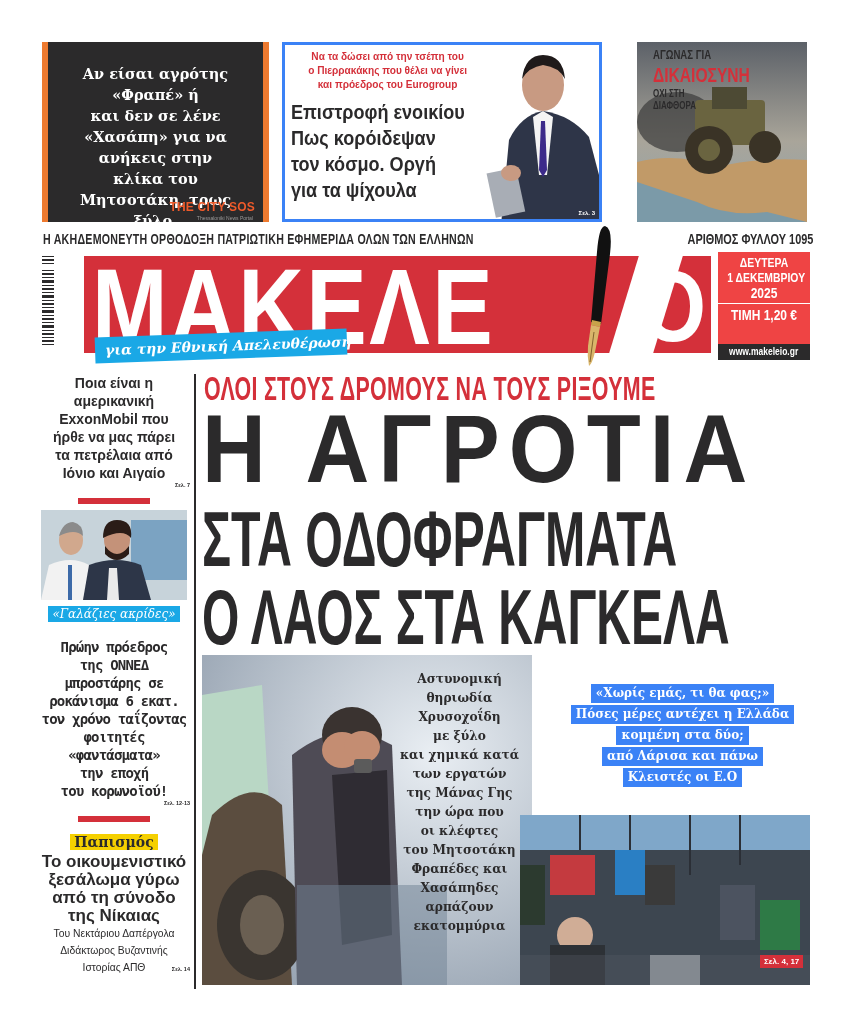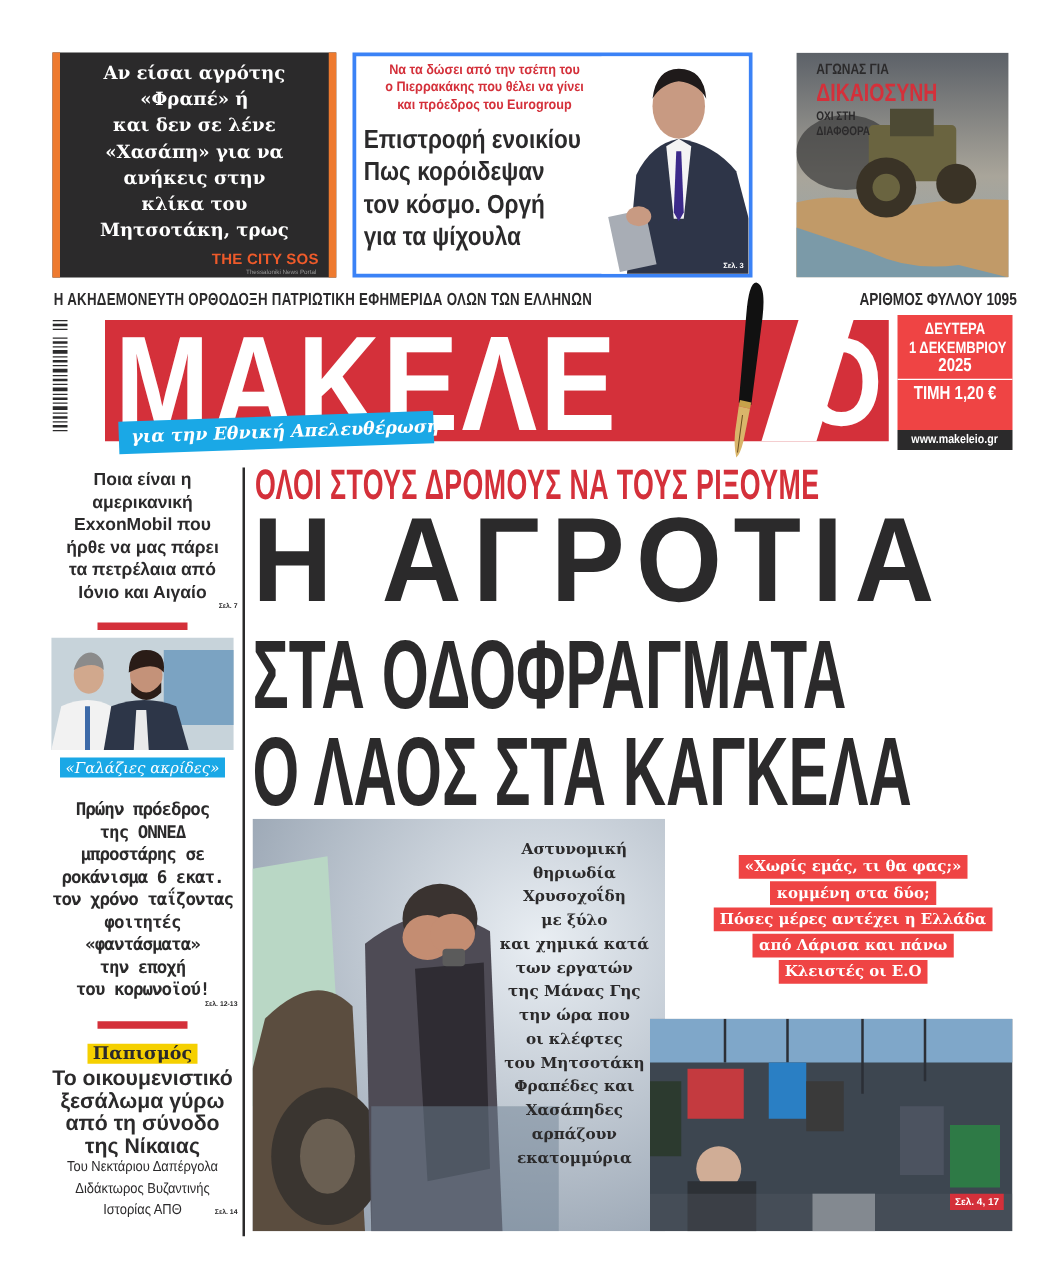--- a/index.html
+++ b/index.html
@@ -3,21 +3,21 @@
 <meta charset="utf-8">
 <style>
   * { box-sizing: border-box; margin: 0; padding: 0; }
   html, body { width: 851px; height: 1021px; background: #ffffff; overflow: hidden; }
   body { position: relative; font-family: "Liberation Sans", sans-serif; color: #2b2a2b; }
 
   
   .teaser-left {
     position: absolute; left: 42px; top: 42px; width: 227px; height: 180px;
     background: #2b2a2b; border-left: 6px solid #ee7a2f; border-right: 6px solid #ee7a2f;
-    color: #fff; text-align: center; padding-top: 6px;
+    color: #fff; text-align: center; padding-top: 21px;
   }
   .teaser-left .quote { font-family: "DejaVu Serif", serif; font-weight: bold; font-size: 14.5px; line-height: 21px; }
   .teaser-left .brand { position: absolute; right: 8px; bottom: 8px; font-family: "Liberation Sans", sans-serif; font-weight: bold; font-size: 12px; color: #ee5a2a; letter-spacing: 0.2px; }
   .teaser-left .brand-sub { position: absolute; right: 10px; bottom: 1px; font-size: 5px; color: #999; }
 
   .teaser-mid {
     position: absolute; left: 282px; top: 42px; width: 320px; height: 180px;
     border: 3px solid #3b82f6; background: #fff; overflow: hidden;
   }
   .teaser-mid .kicker { position: absolute; left: 6px; top: 4px; width: 210px; text-align: center; color: #d4303a; font-family: "Liberation Sans", sans-serif; font-weight: bold; font-size: 11px; line-height: 14px; transform: scaleX(0.92); transform-origin: left; }
@@ -70,35 +70,36 @@
   .hl { position: absolute; left: 202px; font-weight: bold; color: #2b2a2b; white-space: nowrap; transform-origin: left top; }
   .hl1 { top: 404px; font-size: 96px; line-height: 90px; transform: scaleX(0.92); letter-spacing: 10px; }
   .hl2 { top: 500px; font-size: 78px; line-height: 78px; transform: scaleX(0.62); }
   .hl3 { top: 578px; font-size: 78px; line-height: 78px; transform: scaleX(0.615); }
 
   
   .photo-main { position: absolute; left: 202px; top: 655px; width: 330px; height: 330px; overflow: hidden; }
   .photo-right { position: absolute; left: 520px; top: 815px; width: 290px; height: 170px; overflow: hidden; }
   .caption-ital { position: absolute; left: 397px; top: 670px; width: 125px; text-align: center; font-family: "DejaVu Serif", serif; font-weight: bold; font-size: 12.2px; line-height: 19px; color: #2b2a2b; }
   .red-captions { position: absolute; left: 560px; top: 683px; width: 245px; text-align: center; }
-  .red-captions .line { display: inline-block; background: #ef4444; color: #fff; font-family: "DejaVu Serif", serif; font-weight: bold; font-size: 12px; line-height: 17px; padding: 1px 5px; margin: 1px 0; white-space: nowrap; }
+  .red-captions .line { display: inline-block; background: #3b82f6; color: #fff; font-family: "DejaVu Serif", serif; font-weight: bold; font-size: 12px; line-height: 17px; padding: 1px 5px; margin: 1px 0; white-space: nowrap; }
   .pg-tag { position: absolute; left: 760px; top: 955px; background: #d4303a; color: #fff; font-size: 8px; font-weight: bold; padding: 2px 4px; }
 </style>
 </head>
 <body>
 
 <div class="teaser-left">
   <div class="quote">
     <div>Αν είσαι αγρότης</div>
     <div>«Φραπέ» ή</div>
     <div>και δεν σε λένε</div>
     <div>«Χασάπη» για να</div>
     <div>ανήκεις στην</div>
     <div>κλίκα του</div>
     <div>Μητσοτάκη, τρως</div>
+    <div>ξύλο.</div>
   </div>
   <div class="brand">THE CITY SOS</div>
   <div class="brand-sub">Thessaloniki News Portal</div>
 </div>
 
 <div class="teaser-mid">
   <div class="kicker">
     <div>Να τα δώσει από την τσέπη του</div>
     <div>ο Πιερρακάκης που θέλει να γίνει</div>
     <div>και πρόεδρος του Eurogroup</div>
@@ -321,19 +322,19 @@
   <rect x="200" y="70" width="35" height="55" fill="#4c5360"></rect>
   <rect x="0" y="50" width="25" height="60" fill="#2c3a2f"></rect>
   <circle cx="55" cy="120" r="18" fill="#d0ad96"></circle>
   <rect x="30" y="130" width="55" height="40" fill="#2d3136"></rect>
   <rect x="130" y="140" width="50" height="30" fill="#9ba1a8"></rect>
   <rect x="0" y="140" width="290" height="30" fill="#555c63" opacity="0.35"></rect>
 </svg>
 
 <div class="red-captions">
   <div><span class="line">«Χωρίς εμάς, τι θα φας;»</span></div>
+  <div><span class="line">Πόσες μέρες αντέχει η Ελλάδα</span></div>
   <div><span class="line">κομμένη στα δύο;</span></div>
-  <div><span class="line">Πόσες μέρες αντέχει η Ελλάδα</span></div>
   <div><span class="line">από Λάρισα και πάνω</span></div>
   <div><span class="line">Κλειστές οι Ε.Ο</span></div>
 </div>
 
 <div class="pg-tag">Σελ. 4, 17</div>
 
 </body></html>

